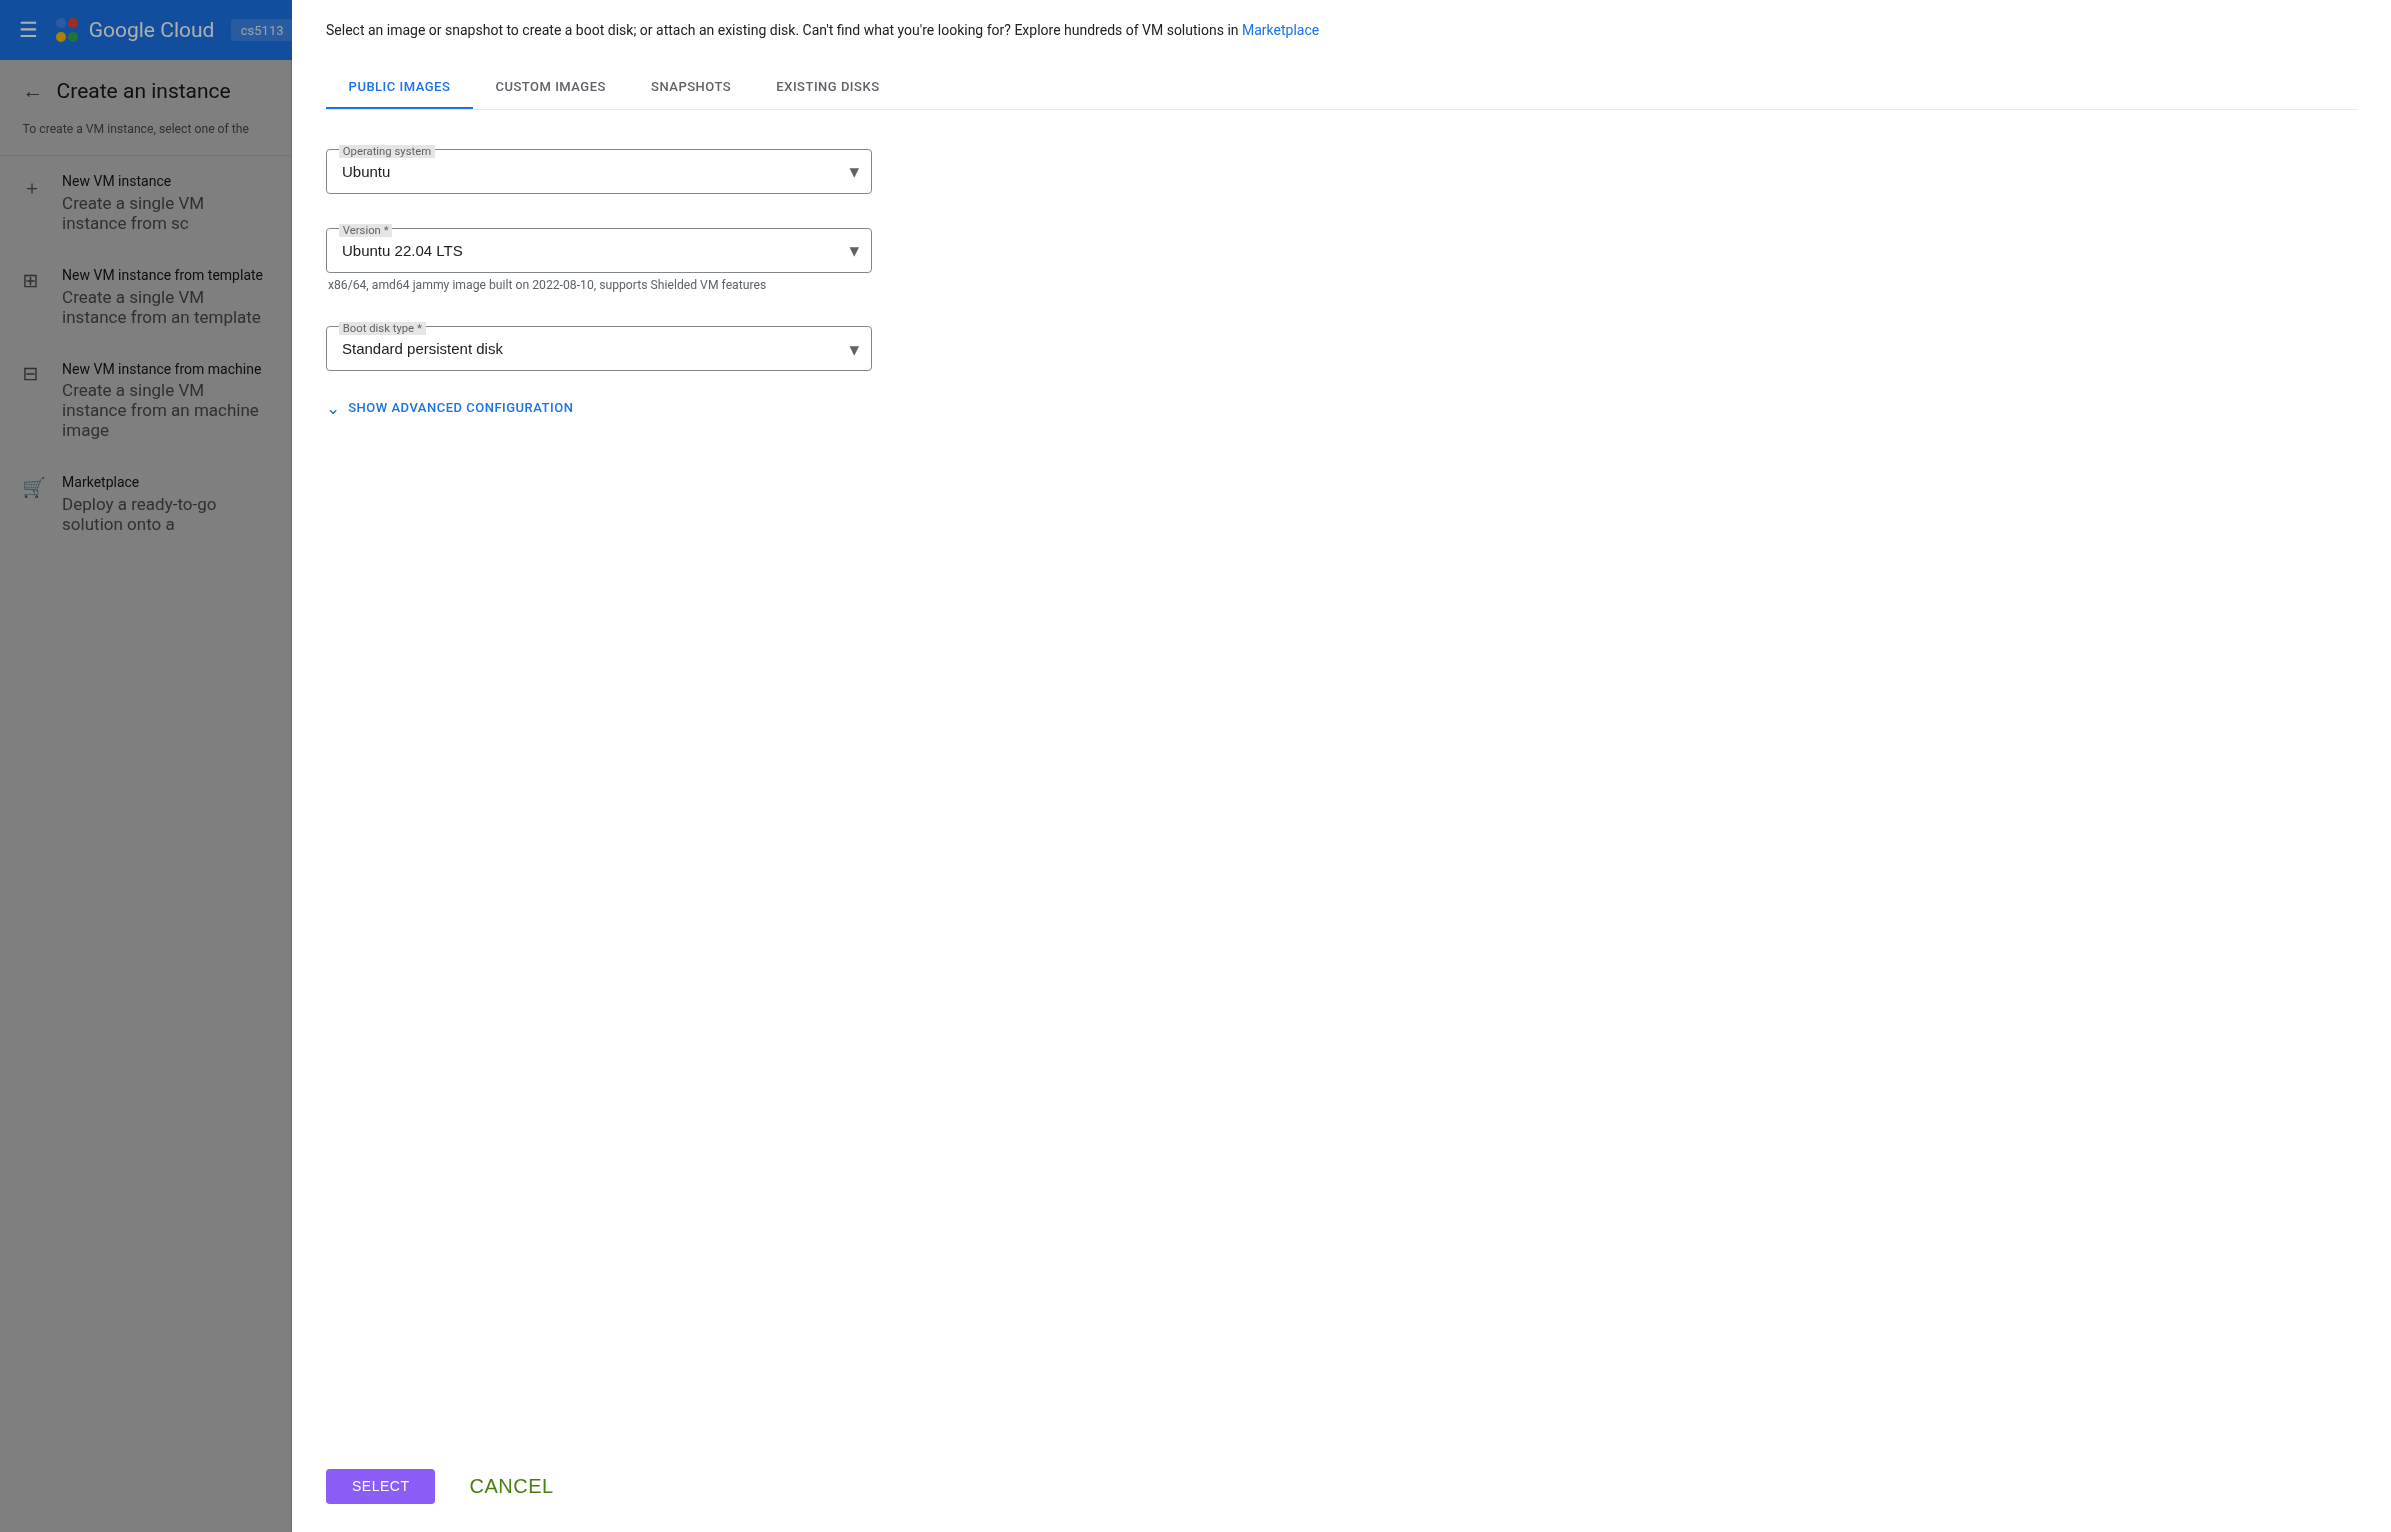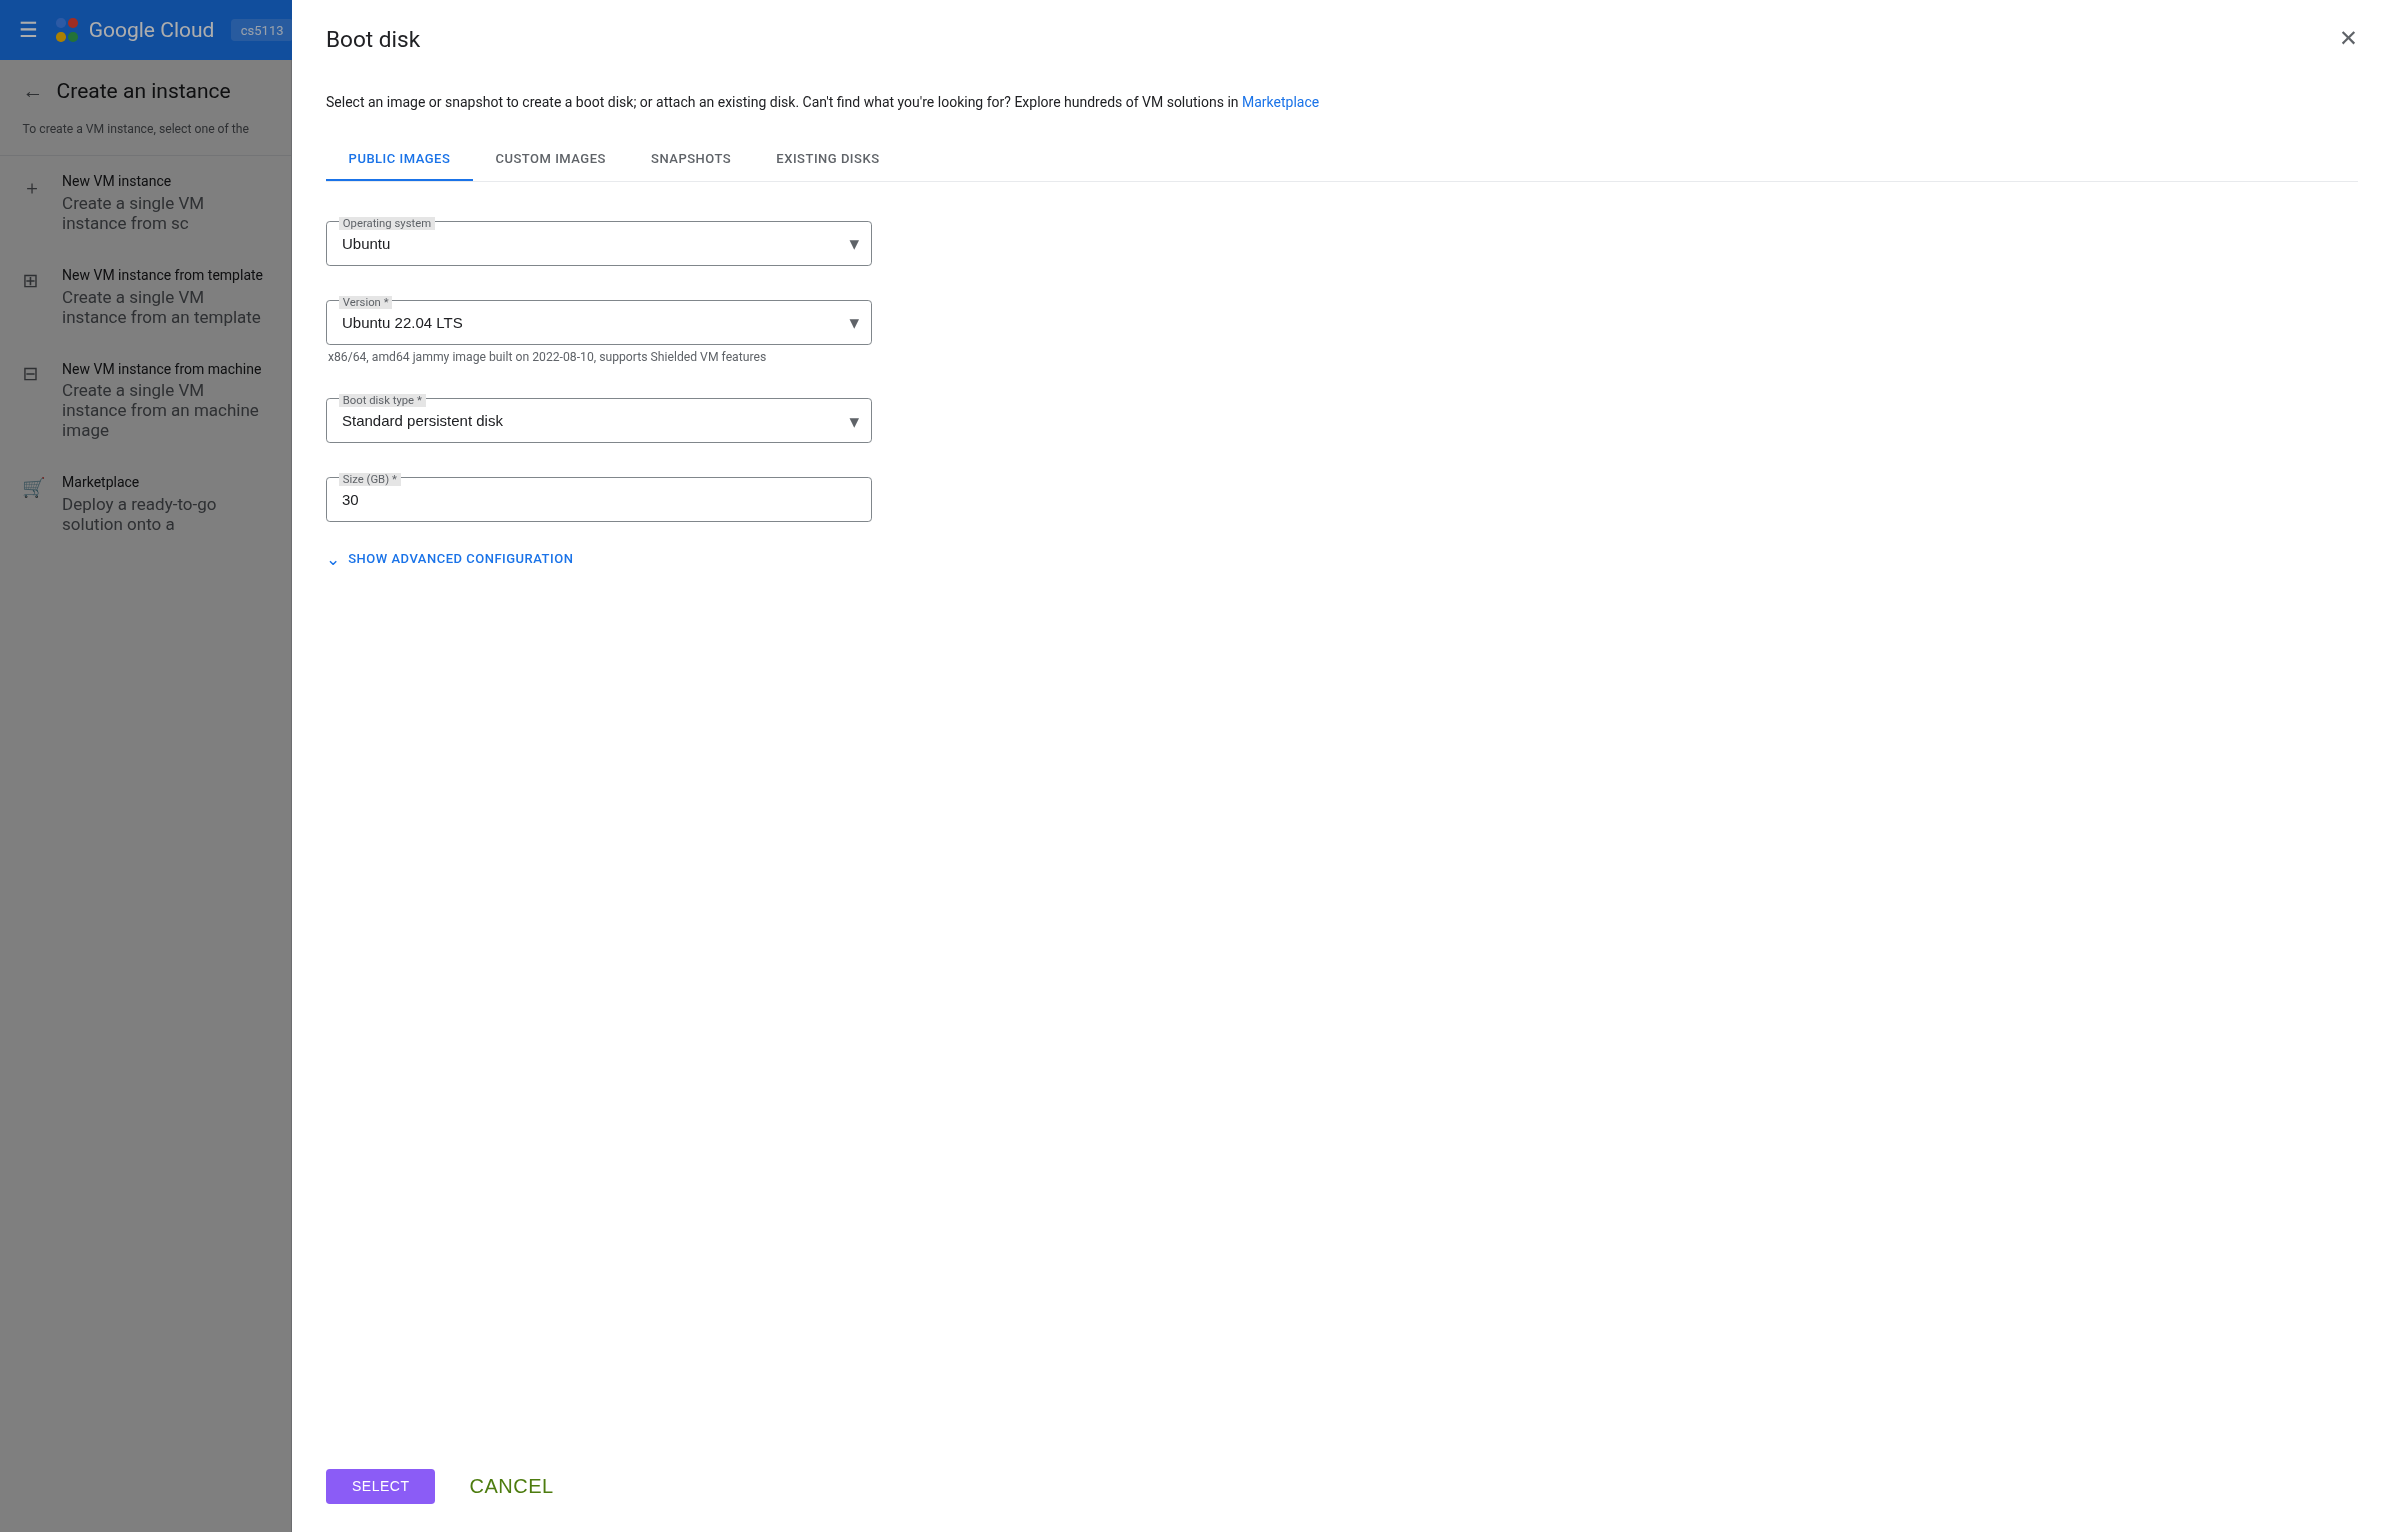--- a/index.html
+++ b/index.html
@@ -428,24 +428,20 @@
     </div>
   </div>
 
   <div class="dim-overlay"></div>
 
 </div>
 
 <div class="modal-overlay">
   <div class="modal-panel">
 
-    <div class="modal-header">
-      <span class="modal-title">Boot disk</span>
-      <span class="close-icon">✕</span>
-    </div>
 
     <div class="modal-body">
 
       <p class="modal-description">
         <span>Select an image or snapshot to create a boot disk; or attach an existing disk. Can't find what you're looking for? Explore hundreds of VM solutions in </span>
         <a href="#">Marketplace</a>
       </p>
 
       <div class="tabs-row">
         <div class="tab active">PUBLIC IMAGES</div>
@@ -489,24 +485,20 @@
           <div class="select-wrapper">
             <select class="select-field">
               <option>Standard persistent disk</option>
               <option>Balanced persistent disk</option>
               <option>SSD persistent disk</option>
             </select>
             <span class="chevron-down-icon">▾</span>
           </div>
         </div>
 
-        <div class="field-group">
-          <span class="field-label required">Size (GB)</span>
-          <input class="text-input" type="text" value="30" style="">
-        </div>
 
         <div class="advanced-toggle">
           <span class="chevron-down-blue">⌄</span>
           <span>SHOW ADVANCED CONFIGURATION</span>
         </div>
 
       </div>
     </div>
 
     <div class="modal-actions">

